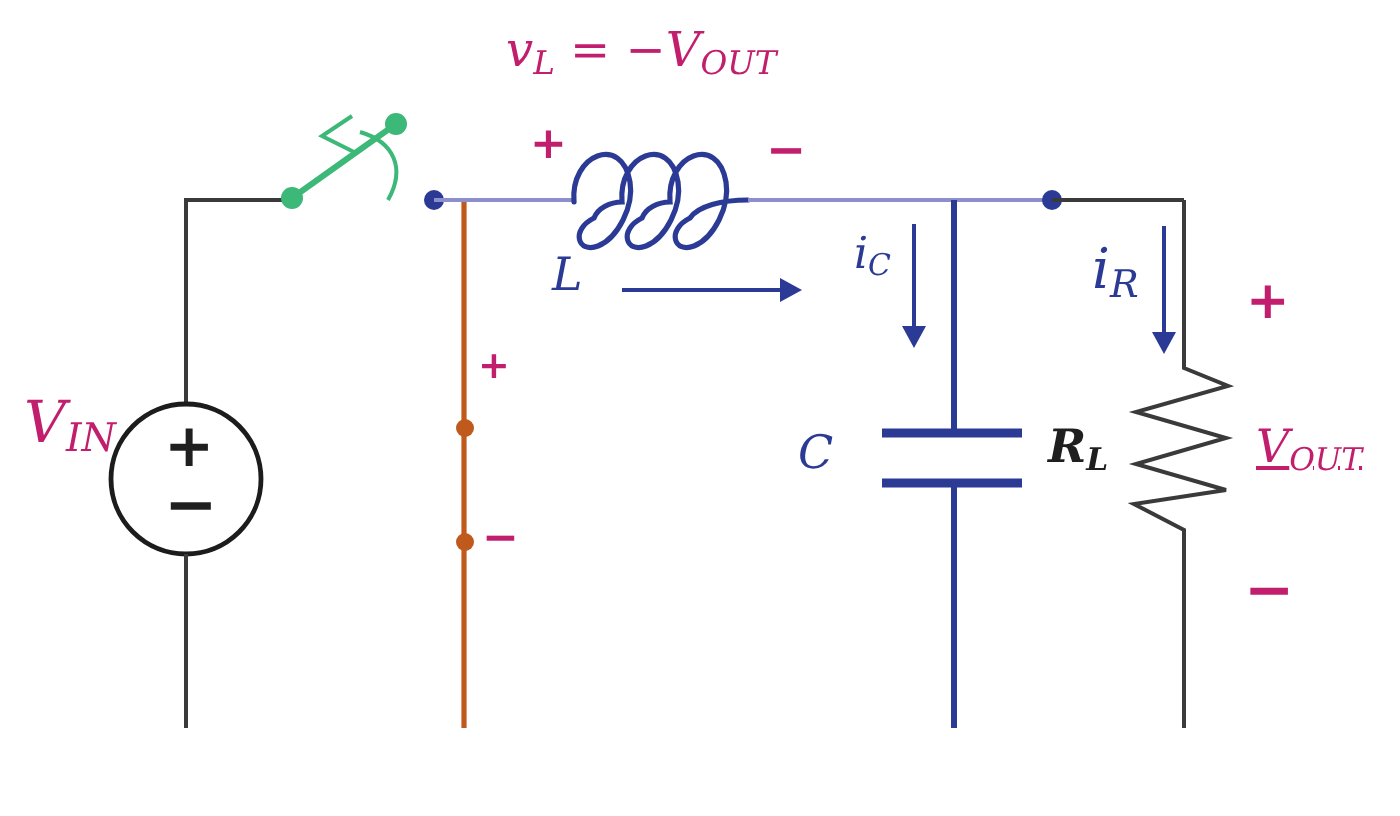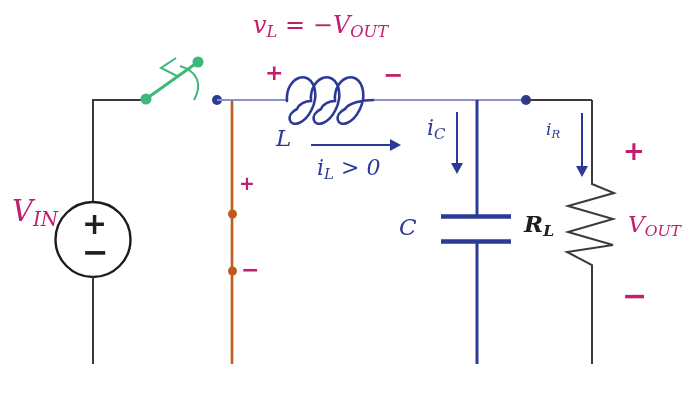--- a/index.html
+++ b/index.html
@@ -80,29 +80,26 @@
 
   <div class="lbl magenta" style="left:253px; top:13px; font-size:24px;">
     <span>v</span><sub>L</sub><span> = −</span><span>V</span><sub>OUT</sub>
   </div>
 
   <div class="lbl magenta sign" style="left:265px; top:62px; font-size:22px;">+</div>
   <div class="lbl magenta sign" style="left:383px; top:63px; font-size:24px;">−</div>
 
   <div class="lbl blue" style="left:276px; top:127px; font-size:23px;">L</div>
 
-  <div class="lbl blue" style="left:317px; top:157px; font-size:22px;">
-    <span>i</span><sub>L</sub><span> &gt; 0</span>
-  </div>
 
   <div class="lbl blue" style="left:427px; top:117px; font-size:22px;">
     <span>i</span><sub>C</sub>
   </div>
 
-  <div class="lbl blue" style="left:546px; top:121px; font-size:17px;">
+  <div class="lbl blue" style="left:546px; top:121px; font-size:28px;">
     <span>i</span><sub>R</sub>
   </div>
 
   <div class="lbl magenta" style="left:12px; top:197px; font-size:29px;">
     <span>V</span><sub>IN</sub>
   </div>
 
   <div class="lbl dark sign" style="left:82px; top:209px; font-size:30px;">+</div>
   <div class="lbl dark sign" style="left:82px; top:236px; font-size:32px;">−</div>
 
@@ -112,19 +109,19 @@
   <div class="lbl magenta sign" style="left:241px; top:259px; font-size:22px;">−</div>
 
   <div class="lbl blue" style="left:399px; top:216px; font-size:23px;">C</div>
 
   <div class="lbl dark" style="left:524px; top:212px; font-size:23px;">
     <span>R</span><sub>L</sub>
   </div>
 
   <div class="lbl magenta sign" style="left:623px; top:138px; font-size:26px;">+</div>
 
-  <div class="lbl magenta" style="left:628px; top:213px; font-size:23px;">
+  <div class="lbl magenta" style="left:628px; top:213px; font-size:23px;text-decoration:underline;">
     <span>V</span><sub>OUT</sub>
   </div>
 
   <div class="lbl magenta sign" style="left:622px; top:281px; font-size:30px;">−</div>
 
 </div>
 
 </body></html>

